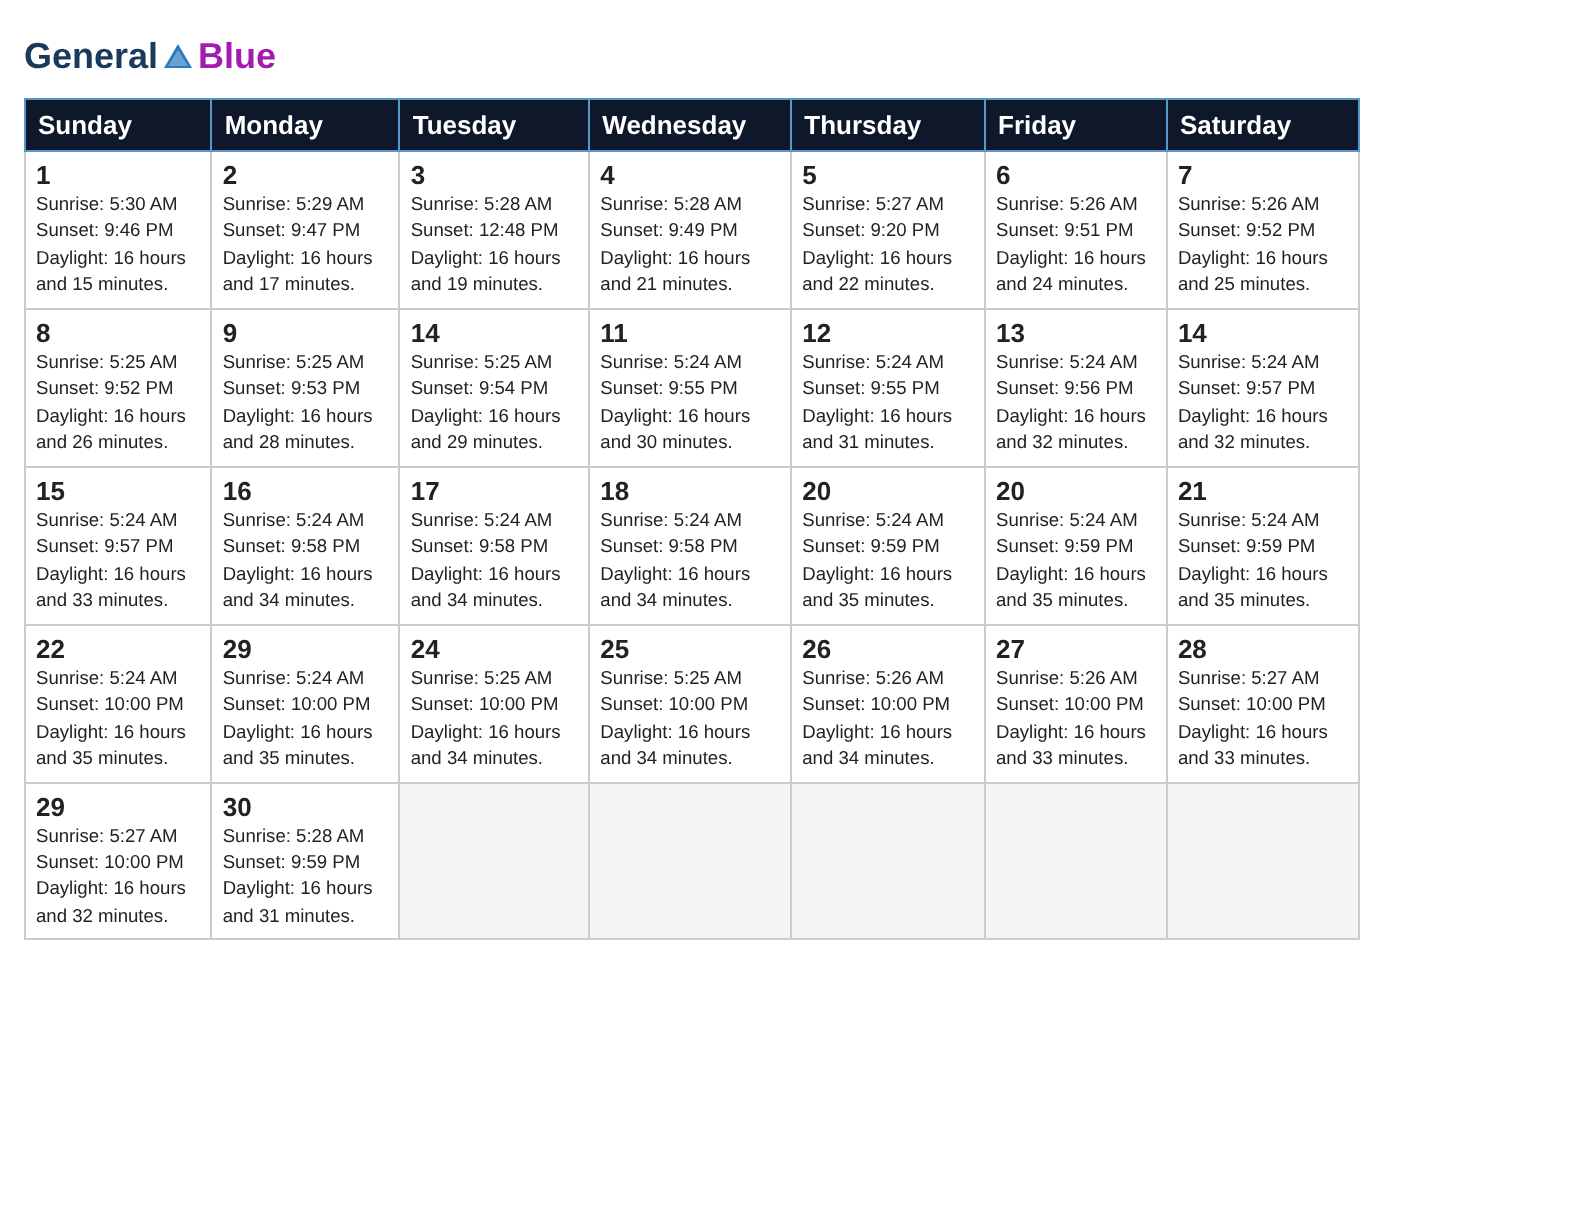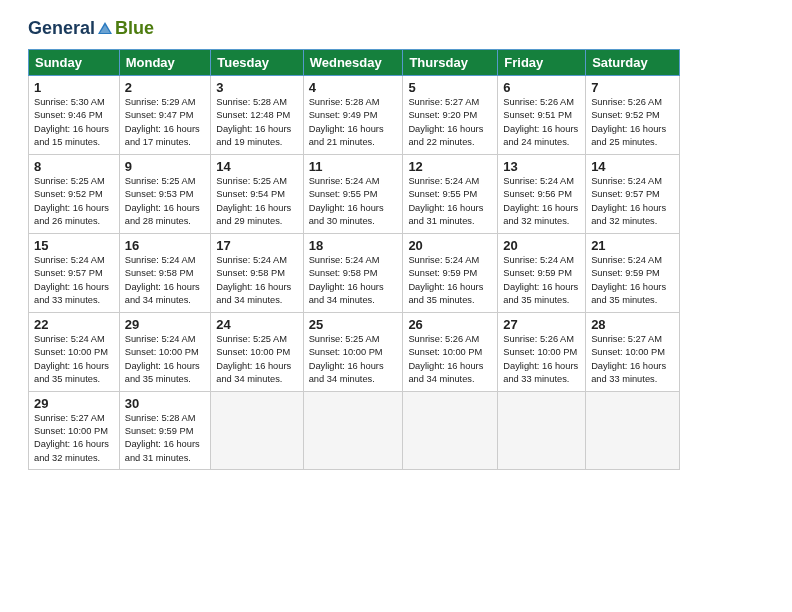--- a/index.html
+++ b/index.html
@@ -6,21 +6,21 @@
     body {
       font-family: Arial, sans-serif;
       background: #fff;
       width: 792px;
       height: 612px;
       overflow: hidden;
     }
     .page {
       width: 700px;
       min-height: 612px;
-      padding: 18px 20px 10px 28px;
+      padding: 18px 20px 10px 12px;
       background: #fff;
     }
     .header-row {
       display: flex;
       justify-content: space-between;
       align-items: flex-start;
       margin-bottom: 10px;
     }
     .logo {
       display: flex;
@@ -28,21 +28,21 @@
       align-items: flex-start;
     }
     .logo-text {
       display: flex;
       align-items: center;
       font-size: 18px;
       font-weight: bold;
       color: #1a3a5c;
     }
     .logo-general { color: #1a3a5c; }
-    .logo-blue { color: #4d7c0f; }
+    .logo-blue { color: #a21caf; }
     .logo-icon {
       width: 18px;
       height: 18px;
       margin: 0 1px;
     }
     .title-block {
       text-align: right;
     }
     .main-title {
       font-size: 32px;
@@ -52,21 +52,21 @@
     .subtitle {
       font-size: 14px;
       color: #333;
     }
     .calendar {
       width: 100%;
       border-collapse: collapse;
       border: 1px solid #ccc;
     }
     .calendar th {
-      background: #15803d;
+      background: #0f172a;
       color: #fff;
       font-size: 13px;
       font-weight: bold;
       text-align: left;
       padding: 5px 6px;
       border: 1px solid #5599cc;
     }
     .calendar td {
       vertical-align: top;
       border: 1px solid #ccc;

